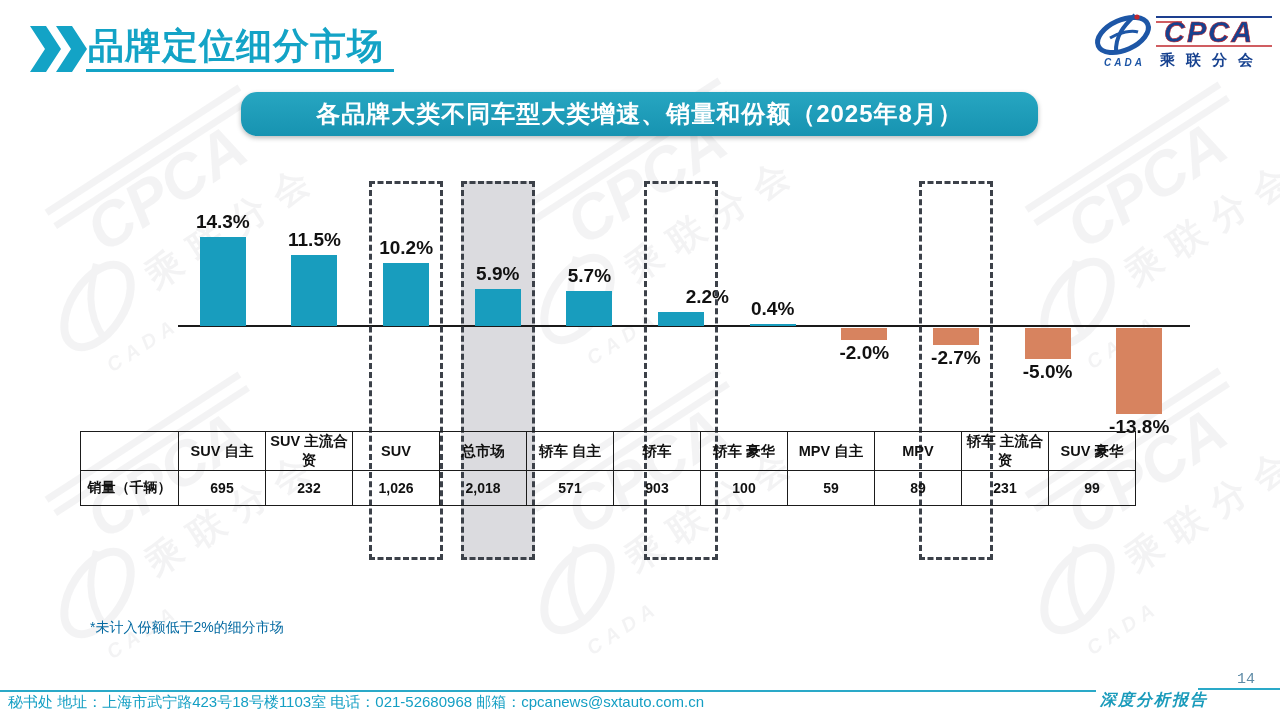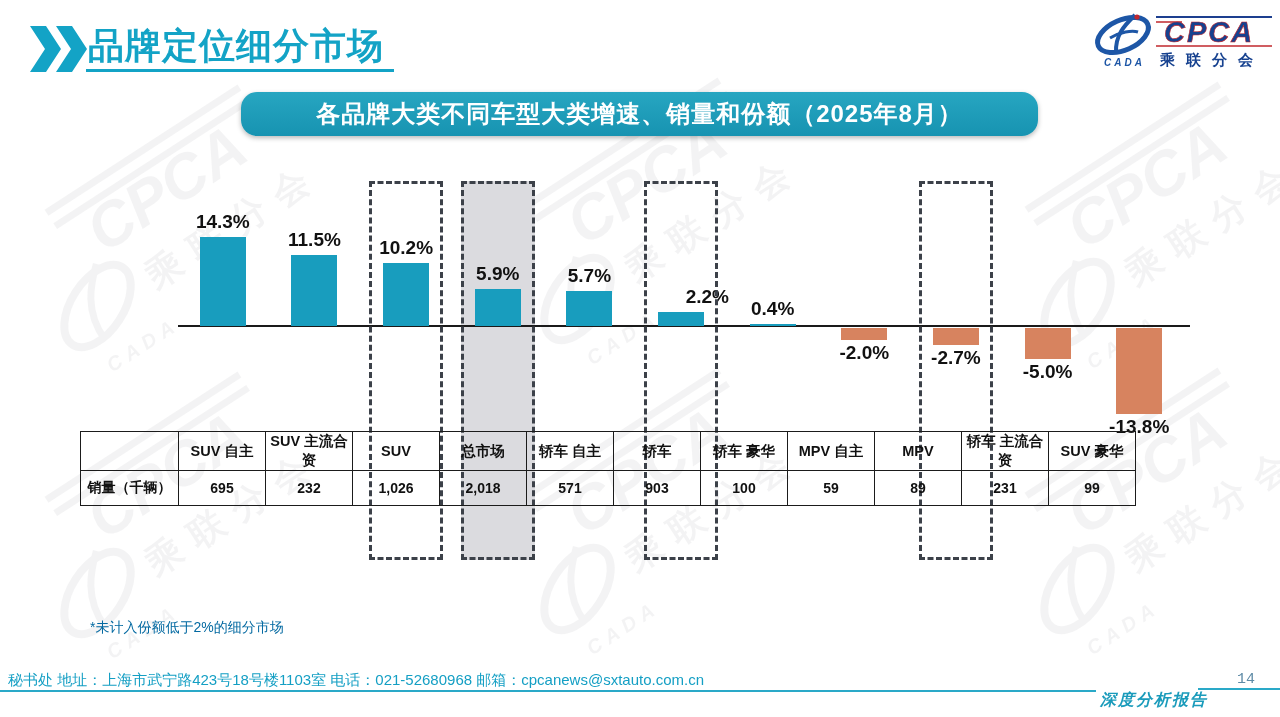--- a/index.html
+++ b/index.html
@@ -47,21 +47,21 @@
   #data-table tbody tr:nth-child(1) td,#data-table tbody tr:nth-child(1) th{height:34px;font-size:14px;}
   #data-table tbody tr:nth-child(2) td,#data-table tbody tr:nth-child(2) th{height:33px;font-size:14px;}
   #data-table .rowlab{font-size:13.5px;}
 
   
   .notes{left:90px;top:618px;z-index:3;color:#0369a1;font-size:14px;font-weight:normal;line-height:19px;}
 
   
   .footer-line-1{left:0;top:690px;width:1096px;height:2px;background:#2aa9c8;z-index:3;}
   .footer-line-2{left:1198px;top:688px;width:82px;height:2px;background:#2aa9c8;z-index:3;}
-  .footer-contact{left:8px;top:671px;font-size:15px;color:#149fc4;z-index:3;}
+  .footer-contact{left:8px;top:693px;font-size:15px;color:#149fc4;z-index:3;}
   .report-label{left:1100px;top:690px;font-size:16px;font-weight:bold;font-style:italic;
                 color:#1a9bbb;font-family:"DejaVu Serif","Liberation Serif",serif;z-index:3;letter-spacing:2px;}
   .page-number{left:1237px;top:671px;font-size:15px;color:#5e8ba6;z-index:3;font-family:Liberation Mono, monospace;}
 </style>
 </head>
 <body>
 
 <div id="wm-layer">
     <svg class="wm" viewBox="0 0 300 210" style="left: 15px; top: 125px;">
       <line x1="60" y1="26" x2="290" y2="26" stroke-width="7"></line>

